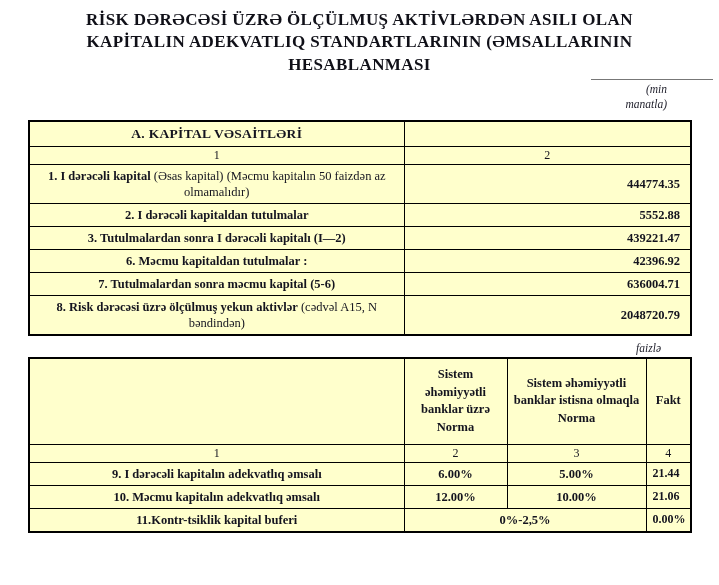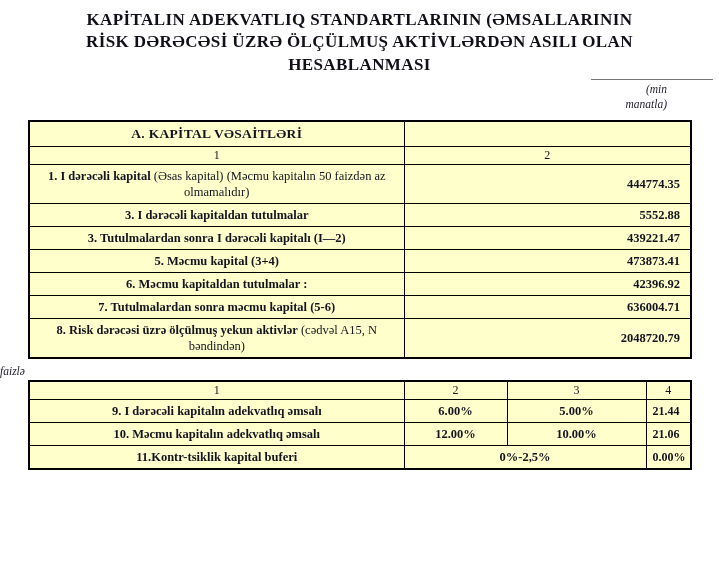--- a/index.html
+++ b/index.html
@@ -4,21 +4,21 @@
 <style>
   * { box-sizing: border-box; }
   html, body { margin: 0; padding: 0; background: #ffffff; }
   body { font-family: "Liberation Serif", "DejaVu Serif", serif; color: #14141f; }
   .page { width: 719px; height: 585px; background: #ffffff; overflow: hidden; position: relative; }
 
   .title { text-align: center; font-weight: bold; font-size: 17px; line-height: 1.32; padding-top: 9px; letter-spacing: 0.4px; color: #101018; }
 
   .unit-note { width: 122px; margin: 3px 6px 3px auto; border-top: 1px solid #777; font-style: italic; font-size: 11.5px; line-height: 1.3; text-align: right; padding: 2px 46px 0 0; color: #22222e; }
 
-  .pct-note { text-align: left; padding-right: 80px; font-style: italic; font-size: 11.5px; margin: 6px 0 3px 0; color: #22222e; }
+  .pct-note { text-align: right; padding-right: 58px; font-style: italic; font-size: 11.5px; margin: 6px 0 3px 0; color: #22222e; }
 
   table { border-collapse: collapse; width: 662px; margin: 8px 0 0 28px; table-layout: fixed; background: #FFFFCC; font-size: 12.5px; }
   table, td, th { border: 1px solid #000000; }
   table { border-width: 2px; }
   td { padding: 3px 6px; vertical-align: middle; line-height: 1.28; }
 
   .t1-col1 { width: 375px; }
   .t1-col2 { width: 287px; }
 
   .t2-col1 { width: 375px; }
@@ -37,22 +37,22 @@
   .t2-val-c { text-align: center; font-weight: bold; }
   .t2-val-r { text-align: left; font-weight: bold; padding-right: 20px; font-size: 12px; }
   .t2 td.lbl { font-weight: bold; }
 </style>
 </head>
 <body>
 
 <div class="page">
 
   <div class="title">
+    <div>RİSK DƏRƏCƏSİ ÜZRƏ ÖLÇÜLMUŞ AKTİVLƏRDƏN ASILI OLAN</div>
     <div>KAPİTALIN ADEKVATLIQ STANDARTLARININ (ƏMSALLARININ</div>
-    <div>RİSK DƏRƏCƏSİ ÜZRƏ ÖLÇÜLMUŞ AKTİVLƏRDƏN ASILI OLAN</div>
     <div>HESABLANMASI</div>
   </div>
 
   <div class="unit-note">
     <div>(min</div>
     <div>manatla)</div>
   </div>
 
   <table class="t1">
     <colgroup>
@@ -66,30 +66,26 @@
     </tr>
     <tr class="num-row">
       <td>1</td>
       <td>2</td>
     </tr>
     <tr>
       <td class="lbl"><span class="b">1. I dərəcəli kapital</span><span> (Əsas kapital) (Məcmu kapitalın 50 faizdən az olmamalıdır)</span></td>
       <td class="val">444774.35</td>
     </tr>
     <tr>
-      <td class="lbl"><span class="b">3. I dərəcəli kapitaldan tutulmalar</span><span></span></td>
+      <td class="lbl"><span class="b">2. I dərəcəli kapitaldan tutulmalar</span><span></span></td>
       <td class="val">5552.88</td>
     </tr>
     <tr>
       <td class="lbl"><span class="b">3. Tutulmalardan sonra I dərəcəli kapitalı (I—2)</span><span></span></td>
       <td class="val">439221.47</td>
-    </tr>
-    <tr>
-      <td class="lbl"><span class="b">5. Məcmu kapital (3+4)</span><span></span></td>
-      <td class="val">473873.41</td>
     </tr>
     <tr>
       <td class="lbl"><span class="b">6. Məcmu kapitaldan tutulmalar :</span><span></span></td>
       <td class="val">42396.92</td>
     </tr>
     <tr>
       <td class="lbl"><span class="b">7. Tutulmalardan sonra məcmu kapital (5-6)</span><span></span></td>
       <td class="val">636004.71</td>
     </tr>
     <tr>
@@ -102,20 +98,26 @@
   <div class="pct-note">faizlə</div>
 
   <table class="t2" style="margin-top:0;">
     <colgroup>
         <col class="t2-col1">
         <col class="t2-col2">
         <col class="t2-col3">
         <col class="t2-col4">
       </colgroup>
     <tbody>
+        <tr class="t2-head">
+      <td></td>
+      <td>Sistem əhəmiyyətli banklar üzrə Norma</td>
+      <td>Sistem əhəmiyyətli banklar istisna olmaqla Norma</td>
+      <td>Fakt</td>
+    </tr>
     <tr class="num-row">
       <td>1</td>
       <td>2</td>
       <td>3</td>
       <td>4</td>
     </tr>
     <tr>
       <td class="lbl">9.  I dərəcəli  kapitalın  adekvatlıq  əmsalı</td>
       <td class="t2-val-c">6.00%</td>
       <td class="t2-val-c">5.00%</td>

